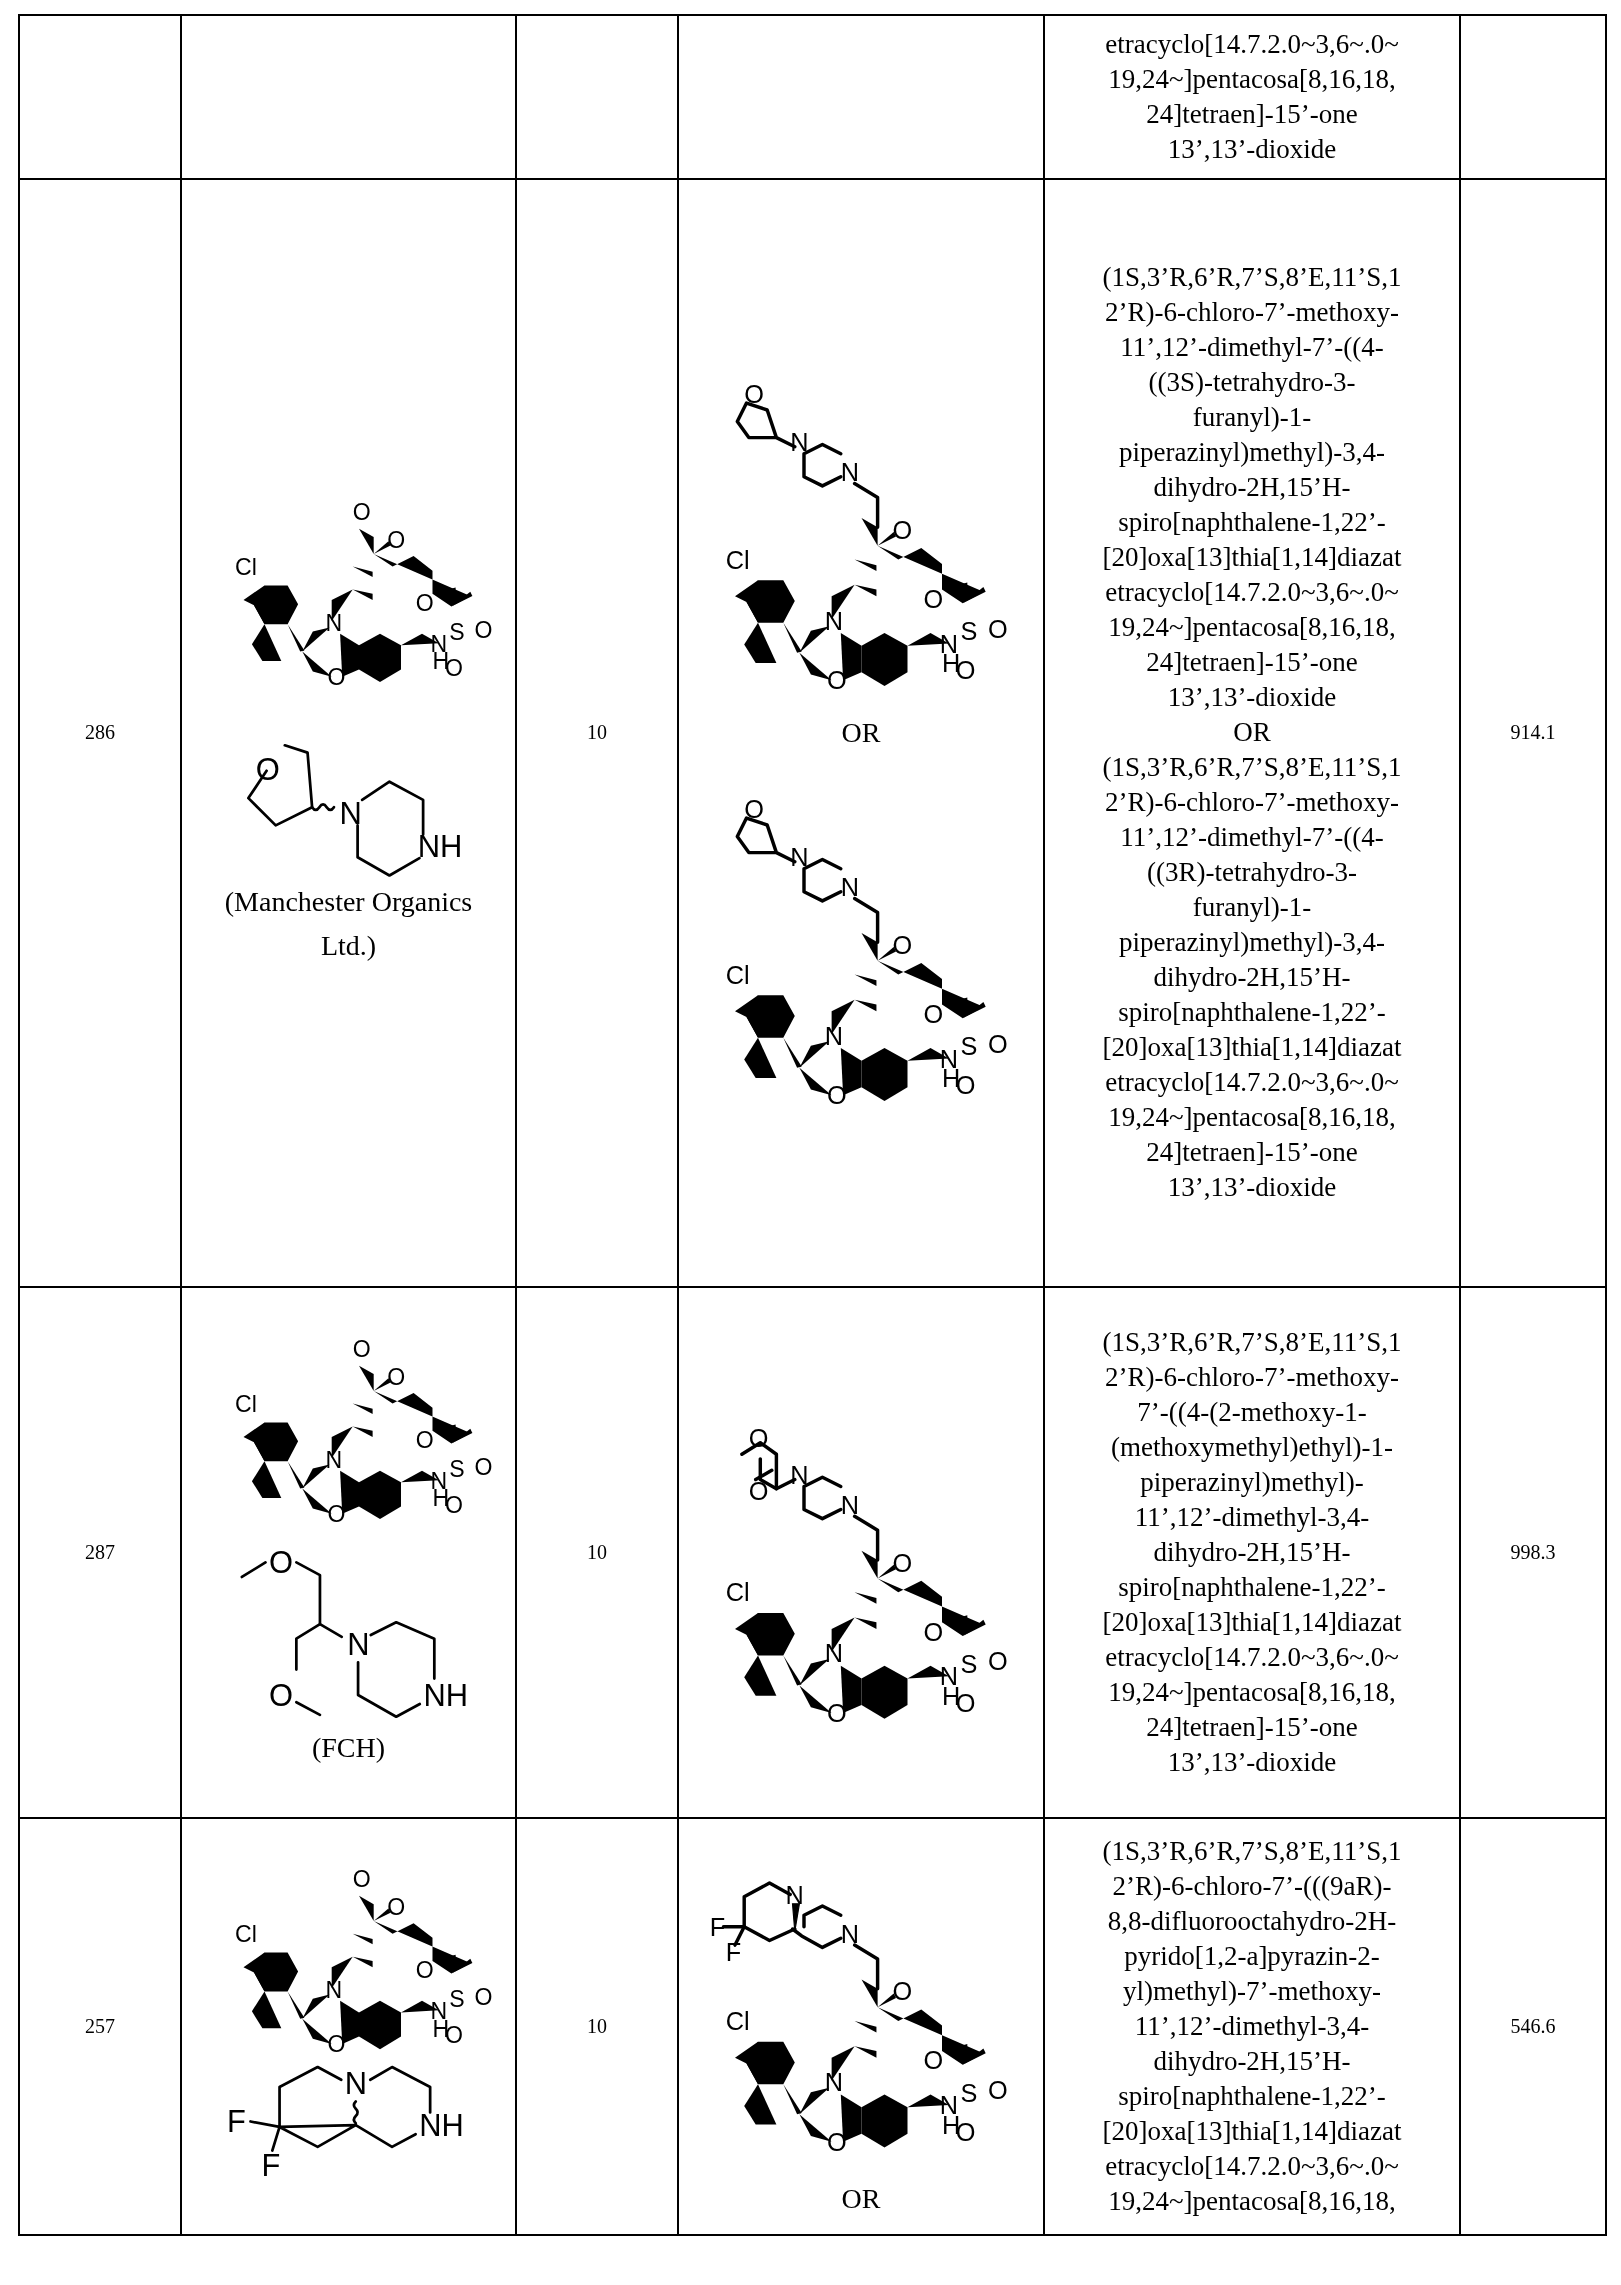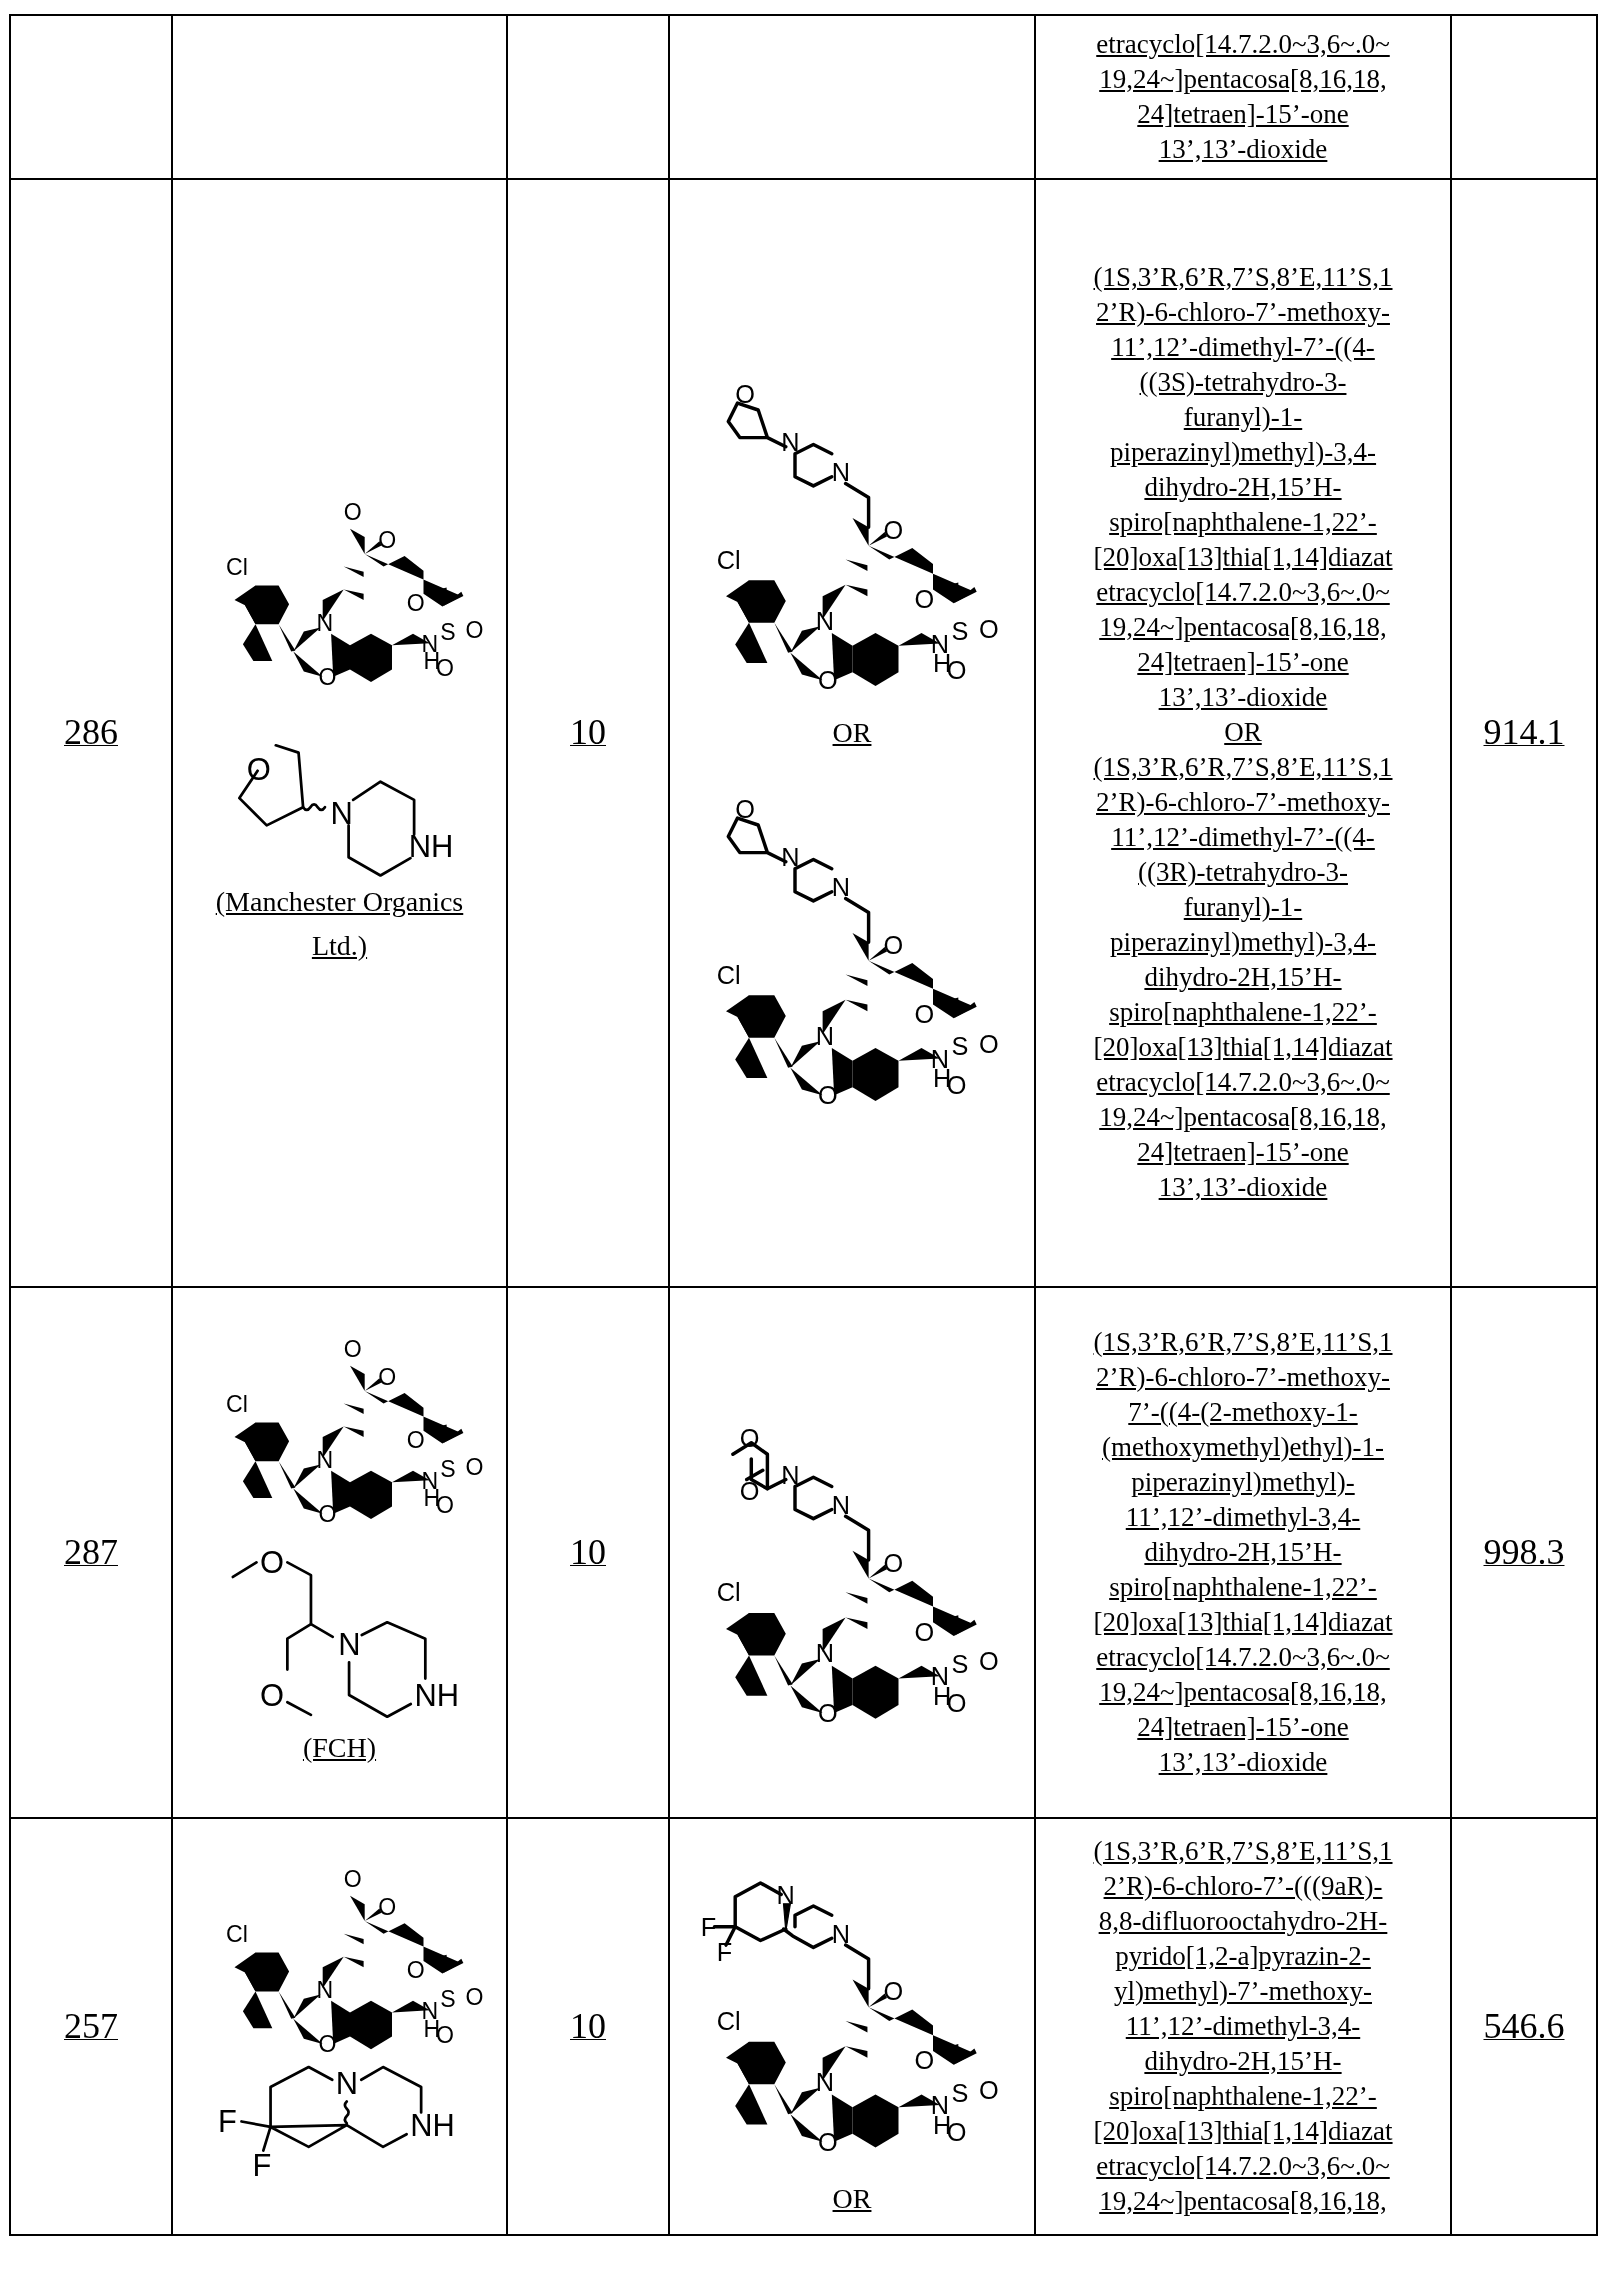--- a/index.html
+++ b/index.html
@@ -1,24 +1,24 @@
 <!DOCTYPE html>
 <html style="font-size:14.5px"><head>
 <meta charset="utf-8">
 <style>
   html, body { margin:0; padding:0; background:#ffffff; }
   body { width:1622px; height:2286px; position:relative; overflow:hidden;
          font-family:"Liberation Serif","DejaVu Serif",serif; color:#000; }
-  .tbl { position:absolute; left:9px; top:13.6px; border-collapse:collapse; table-layout:fixed;text-decoration:underline; }
+  .tbl { position:absolute; left:18px; top:13.6px; border-collapse:collapse; table-layout:fixed; }
   .tbl td { border:2.7px solid #000; padding:0; vertical-align:middle; text-align:center; }
   .tbl tr.r0 td { height:162px; }
   .tbl tr.r1 td { height:1106px; }
   .tbl tr.r2 td { height:529px; }
   .tbl tr.r3 td { height:415px; }
-  .num { font-size:36px; line-height:35px; }
+  .num { font-size:20px; line-height:35px; }
   .name { font-size:27px; line-height:35px; padding:0 3.6px !important; }
   .name-wrap { white-space:pre-line; }
   .cell-stack { display:flex; flex-direction:column; align-items:center; justify-content:center; }
   .or-label { font-size:28px; line-height:33px; }
   .vendor { font-size:28px; line-height:44px; }
   svg.chem { display:block; overflow:visible; }
   svg.chem line, svg.chem path, svg.chem polyline, svg.chem polygon.o { stroke:#000; stroke-width:3; fill:none; stroke-linecap:round; stroke-linejoin:round; }
   svg.chem polygon.w { fill:#000; stroke:#000; stroke-width:1; }
   svg.chem text { font-family:"Liberation Sans","DejaVu Sans",sans-serif; font-size:22px; fill:#000; }
   svg.chem text.big { font-size:34px; }

